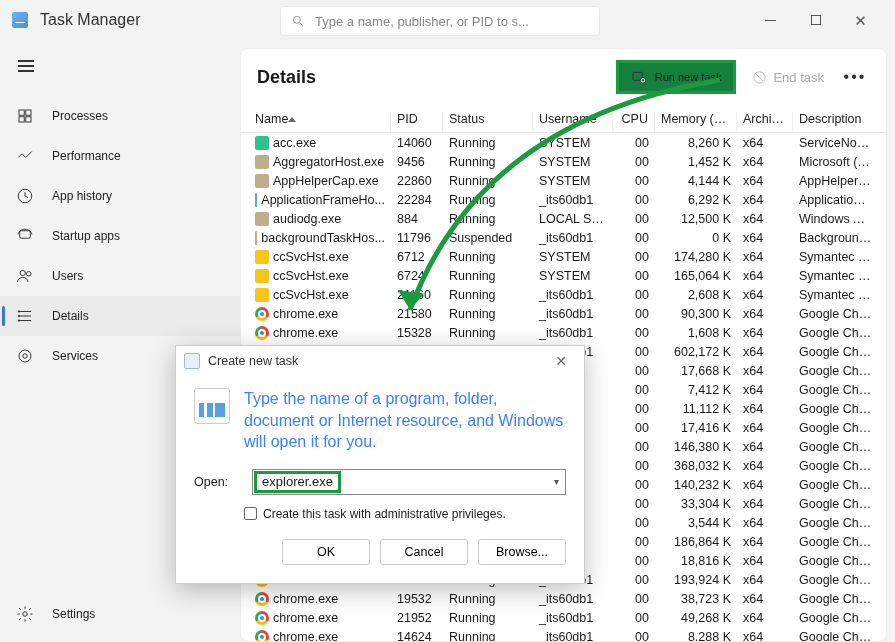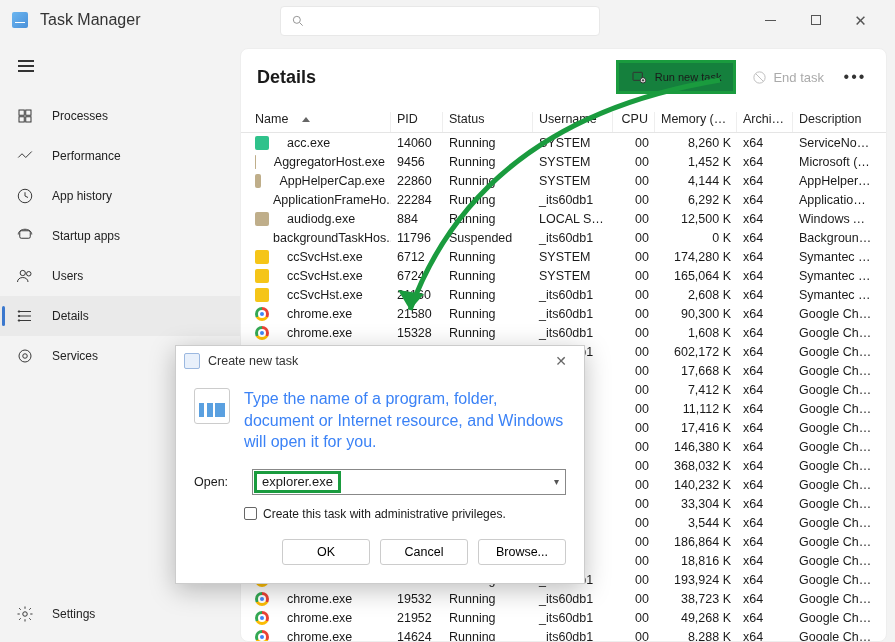--- a/index.html
+++ b/index.html
@@ -37,21 +37,21 @@
 .content-head { height:56px; display:flex; align-items:center; padding:0 16px; }
 .content-head h2 { font-size:18px; font-weight:600; }
 .head-actions { margin-left:auto; display:flex; align-items:center; gap:4px; }
 .btn-runtask { height:34px; padding:0 12px; display:flex; align-items:center; gap:8px; border:3px solid #1a9b3e; background:#15803d; font-size:11px;}
 .btn-endtask { height:34px; padding:0 12px; display:flex; align-items:center; gap:6px; color:#aaa; }
 .more-dots { width:30px; text-align:center; font-size:16px; letter-spacing:2px; color:#333;}
 
 .table-head { display:flex; padding:0 8px; border-bottom:1px solid #e5e5e5; height:28px; align-items:flex-end; font-size:12.5px; color:#222;}
 .table-head > div { padding:0 6px 6px 6px; white-space:nowrap; overflow:hidden; text-overflow:ellipsis; border-right:1px solid #eee; }
 .table-head > div:last-child{border-right:none;}
-.col-name{width:142px; display:flex; align-items:center; gap:14px;}
+.col-name{width:142px; display:flex; align-items:center; gap:0;}
 .col-pid{width:52px;}
 .col-status{width:90px;}
 .col-user{width:80px;}
 .col-cpu{width:42px; text-align:right;}
 .col-mem{width:82px; text-align:right;}
 .col-arch{width:56px;}
 .col-desc{flex:1;}
 .sort-caret{width:0;height:0;border-left:4px solid transparent;border-right:4px solid transparent;border-bottom:5px solid #666;display:inline-block;}
 
 .rows { flex:1; overflow:hidden; }
@@ -101,20 +101,21 @@
         <span class="winx">✕</span>
       </div>
   </div>
 </div>
 
 <div class="searchbar">
   <svg viewBox="0 0 24 24" fill="none">
       <circle cx="10" cy="10" r="6" stroke-width="1.5"></circle>
       <line x1="15" y1="15" x2="20" y2="20" stroke-width="1.5"></line>
     </svg>
+  <span>Type a name, publisher, or PID to s...</span>
 </div>
 
 <div class="main">
   <div class="sidebar">
     <div class="hamburger">
         <span></span>
       </div>
     <div class="nav" id="nav">
         <div class="nav-item">
           <span class="nicon">

